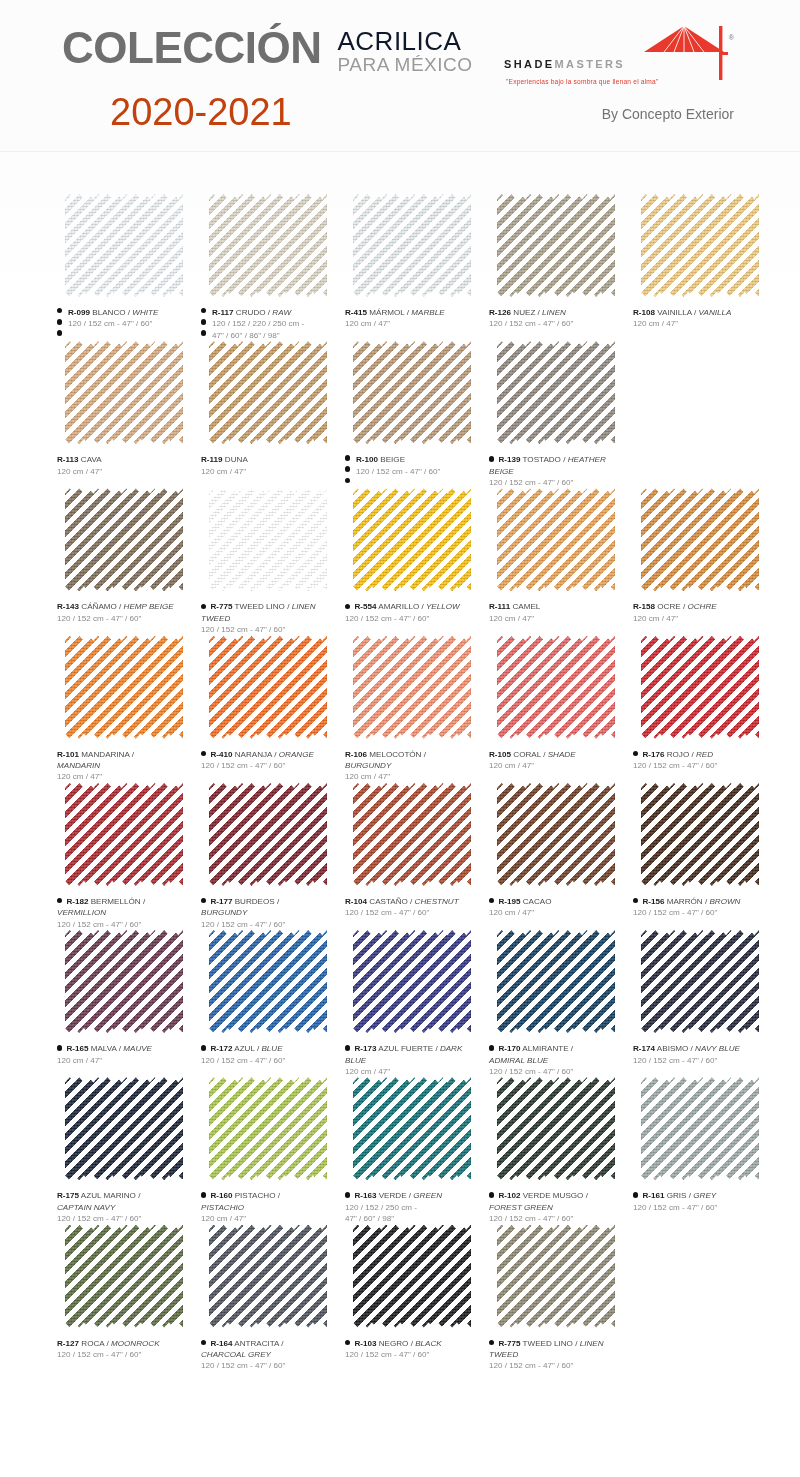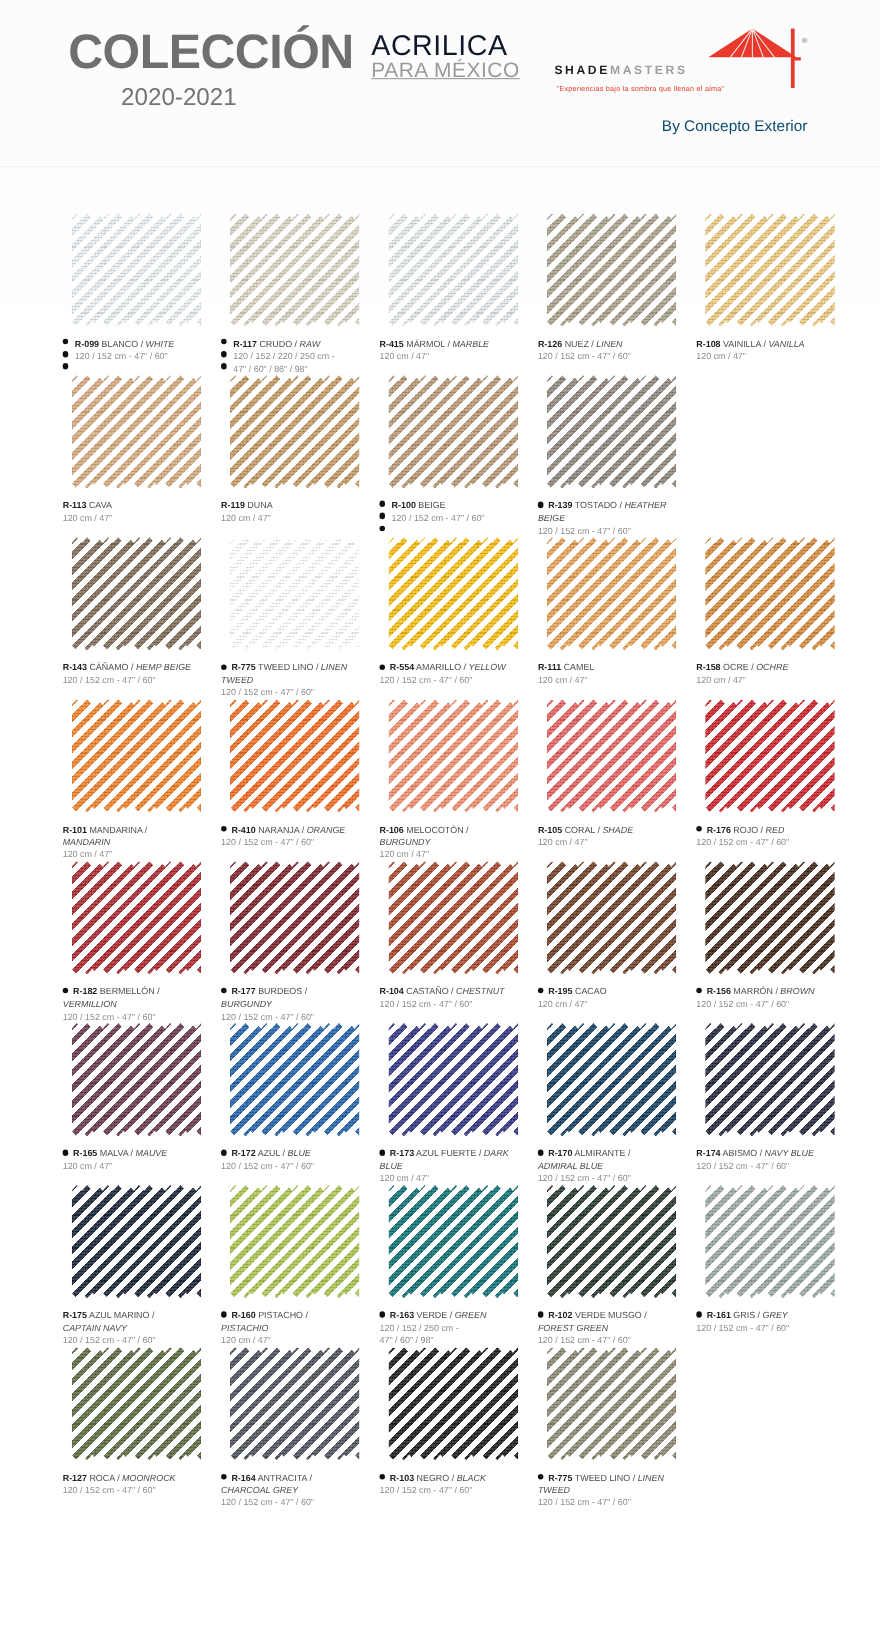--- a/index.html
+++ b/index.html
@@ -49,27 +49,26 @@
     font-size: 26px;
     color: #0f172a;
     letter-spacing: 0.5px;
     line-height: 1.05;
   }
   .t-paramexico {
     font-size: 19px;
     color: #9a9a9a;
     letter-spacing: 0.5px;
     line-height: 1.05;
-    text-decoration: underline;
   }
   .t-years {
-    margin-top: 0;
+    margin-top: 16px;
     margin-left: 48px;
-    font-size: 22px;
-    color: #737373;
+    font-size: 38px;
+    color: #c2410c;
     letter-spacing: 0px;
   }
 
   
   .brand {
     position: absolute;
     right: 66px;
     top: 28px;
     width: 230px;
     text-align: center;
@@ -102,21 +101,21 @@
     font-size: 6.6px;
     color: #e23b2e;
     letter-spacing: 0.2px;
     white-space: nowrap;
   }
   .brand-by {
     position: absolute;
     right: 0;
     top: 78px;
     font-size: 14px;
-    color: #0c4a6e;
+    color: #737373;
     width: 100%;
     text-align: right;
   }
   .reg-mark {
     position: absolute;
     right: 0px;
     top: 6px;
     font-size: 7px;
     color: #777;
   }

